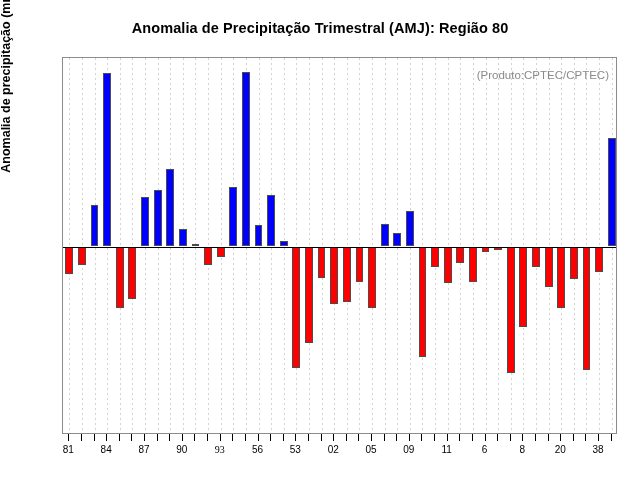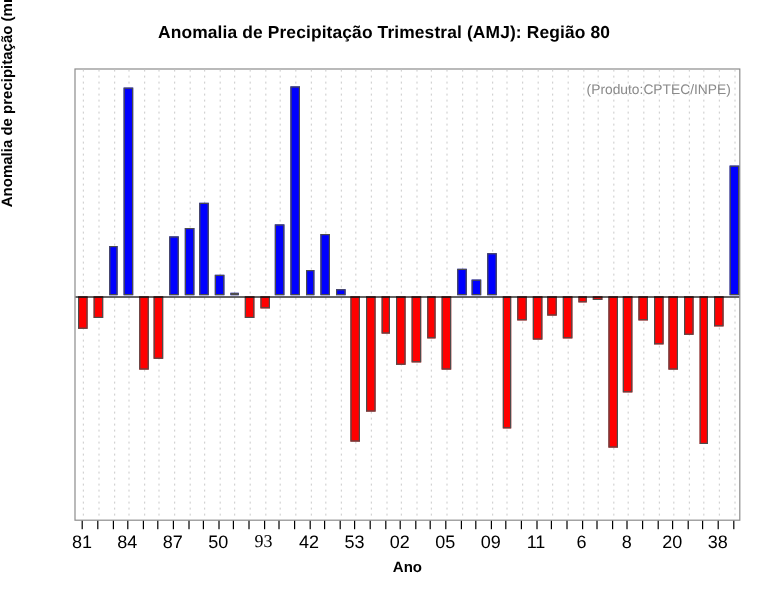--- a/index.html
+++ b/index.html
@@ -34,21 +34,21 @@
   .ytick-mark{position:absolute;right:0;width:7px;height:1px;background:#000;}
   .ytick-label{position:absolute;right:10px;font-size:12.5px;color:#000;
     text-align:right;transform:translateY(-50%);white-space:nowrap;}
   #y-axis-title{
     position:absolute;left:-1px;top:245px;width:330px;
     transform:rotate(-90deg);transform-origin:0 0;
     font-size:12.5px;font-weight:bold;color:#000;text-align:center;
   }
   #x-axis{position:absolute;left:62px;top:434px;width:555px;height:50px;}
   .xtick-mark{position:absolute;top:0;width:1px;height:7px;background:#000;}
-  .xtick-label{position:absolute;top:10px;font-size:15px;color:#000;
+  .xtick-label{position:absolute;top:10px;font-size:10px;color:#000;
     transform:translateX(-50%);white-space:nowrap;}
   #x-axis-title{
     position:absolute;left:62px;top:466px;width:555px;text-align:center;
     font-size:12.5px;font-weight:bold;color:#000;
   }
 </style>
 </head>
 <body>
 
 <div id="chart-root">
@@ -98,21 +98,21 @@
         <div class="vgrid" style="left: 448px;"></div>
         <div class="vgrid" style="left: 460px;"></div>
         <div class="vgrid" style="left: 473px;"></div>
         <div class="vgrid" style="left: 486px;"></div>
         <div class="vgrid" style="left: 498px;"></div>
         <div class="vgrid" style="left: 511px;"></div>
         <div class="vgrid" style="left: 523px;"></div>
         <div class="vgrid" style="left: 536px;"></div>
         <div class="vgrid" style="left: 549px;"></div>
       </div>
-    <div id="source-note">(Produto:CPTEC/INPE)</div>
+    <div id="source-note">(Produto:CPTEC/CPTEC)</div>
     <div id="bars-layer">
         <div class="bar neg" title="1981: -22 mm" style="left: 2.39659px; width: 7.82045px; top: 188.5px; height: 27.6467px;"></div>
         <div class="bar neg" title="1982: -15 mm" style="left: 15.0102px; width: 7.82045px; top: 188.5px; height: 18.85px;"></div>
         <div class="bar pos" title="1983: 33 mm" style="left: 27.6239px; width: 7.82045px; top: 147.03px; height: 41.47px;"></div>
         <div class="bar pos" title="1984: 138 mm" style="left: 40.2375px; width: 7.82045px; top: 15.08px; height: 173.42px;"></div>
         <div class="bar neg" title="1985: -49 mm" style="left: 52.8511px; width: 7.82045px; top: 188.5px; height: 61.5767px;"></div>
         <div class="bar neg" title="1986: -42 mm" style="left: 65.4648px; width: 7.82045px; top: 188.5px; height: 52.78px;"></div>
         <div class="bar pos" title="1987: 39 mm" style="left: 78.0784px; width: 7.82045px; top: 139.49px; height: 49.01px;"></div>
         <div class="bar pos" title="1988: 45 mm" style="left: 90.692px; width: 7.82045px; top: 131.95px; height: 56.55px;"></div>
         <div class="bar pos" title="1989: 62 mm" style="left: 103.306px; width: 7.82045px; top: 110.587px; height: 77.9133px;"></div>
@@ -196,29 +196,28 @@
       <div class="xtick-mark" style="left: 473px;"></div>
       <div class="xtick-mark" style="left: 486px;"></div>
       <div class="xtick-mark" style="left: 498px;"></div>
       <div class="xtick-mark" style="left: 511px;"></div>
       <div class="xtick-mark" style="left: 523px;"></div>
       <div class="xtick-mark" style="left: 536px;"></div>
       <div class="xtick-mark" style="left: 549px;"></div>
       <div class="xtick-label" style="left: 6.30682px;">81</div>
       <div class="xtick-label" style="left: 44.1477px;">84</div>
       <div class="xtick-label" style="left: 81.9886px;">87</div>
-      <div class="xtick-label" style="left: 119.83px;">50</div>
+      <div class="xtick-label" style="left: 119.83px;">90</div>
       <div class="xtick-label" style="left: 157.67px; font-family: Liberation Serif, serif;">93</div>
-      <div class="xtick-label" style="left: 195.511px;">42</div>
+      <div class="xtick-label" style="left: 195.511px;">56</div>
       <div class="xtick-label" style="left: 233.352px;">53</div>
       <div class="xtick-label" style="left: 271.193px;">02</div>
       <div class="xtick-label" style="left: 309.034px;">05</div>
       <div class="xtick-label" style="left: 346.875px;">09</div>
       <div class="xtick-label" style="left: 384.716px;">11</div>
       <div class="xtick-label" style="left: 422.557px;">6</div>
       <div class="xtick-label" style="left: 460.398px;">8</div>
       <div class="xtick-label" style="left: 498.239px;">20</div>
       <div class="xtick-label" style="left: 536.08px;">38</div>
     </div>
 
-  <div id="x-axis-title">Ano</div>
 
 </div>
 
 </body></html>

